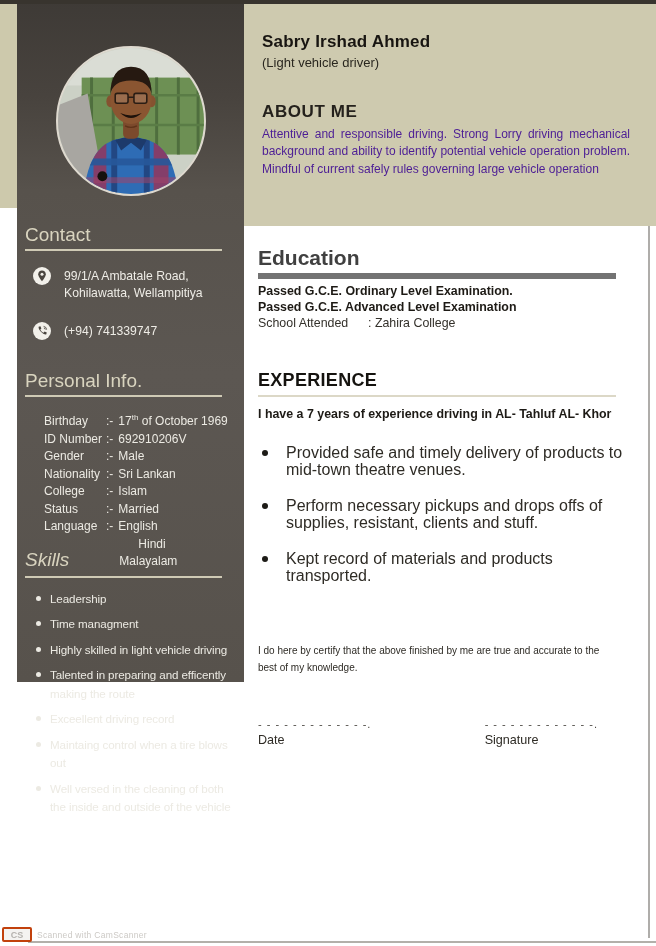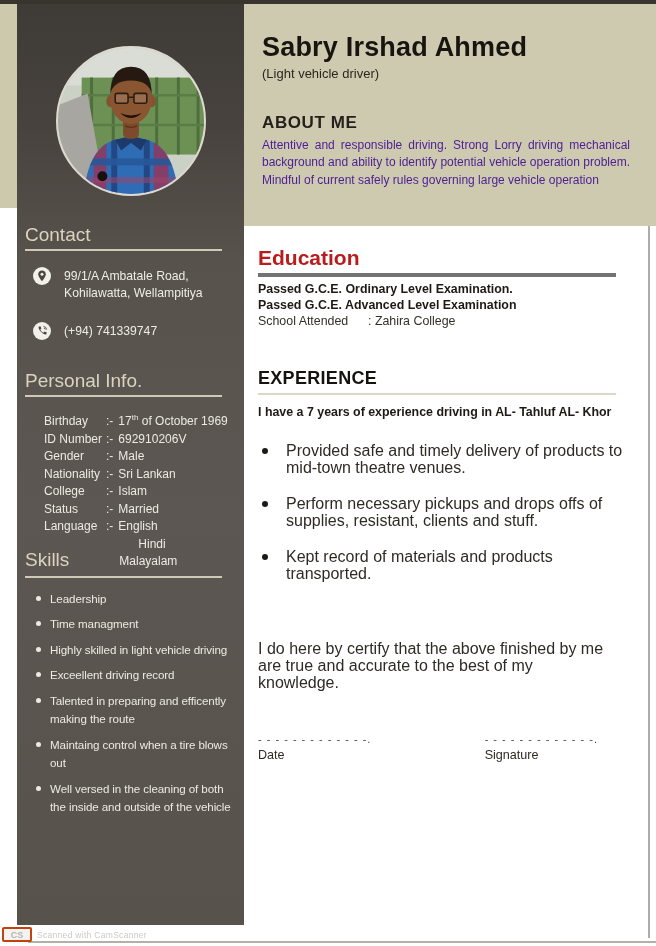--- a/index.html
+++ b/index.html
@@ -9,21 +9,21 @@
     font-family:"Liberation Sans","DejaVu Sans",sans-serif;
     background:#ffffff;
     overflow:hidden;
     color:#2a2722;
   }
   .top-edge { position:absolute; left:0; top:0; width:656px; height:4px; background:#38342e; z-index:6; }
   .left-strip { position:absolute; left:0; top:0; width:17px; height:208px; background:#cdc9ac; z-index:1; }
 
   
   .sidebar {
-    position:absolute; left:17px; top:0; width:227px; height:925px; z-index:2;
+    position:absolute; left:17px; top:0; width:227px; height:682px; z-index:2;
     background:linear-gradient(180deg,#3e3a36 0%,#48433e 14%,#57524c 28%,#5c5752 55%,#57524c 100%);
   }
   .photo-ring {
     width:150px; height:150px; margin:46px auto 0; border-radius:50%;
     overflow:hidden; border:2px solid #ded9cf; background:#ccd1c6;
   }
   .photo-ring svg { display:block; width:100%; height:100%; }
 
   .side-heading {
     font-size:19px; color:#d9d4bf; font-weight:400;
@@ -40,47 +40,47 @@
   .pi-rows { margin-top:12px; padding-left:27px; font-size:12px; color:#eceae3; line-height:17.5px; }
   .pi-row { white-space:nowrap; }
   .pi-label { display:inline-block; min-width:62px; }
   .pi-sep { margin-right:5px; }
   .sup { font-size:8px; vertical-align:super; }
   .pi-val-stack { display:inline-block; vertical-align:top; }
   .lang-line { display:block; }
   .lang-1 { padding-left:20px; }
   .lang-2 { padding-left:1px; }
 
-  .skills-head { margin-top:-22px; position:relative; z-index:3; width:150px; border-bottom:none; }
+  .skills-head { margin-top:-22px; position:relative; z-index:3; width:150px; border-bottom:none;font-style:italic; }
   .skills-underline { margin:2px 22px 0 8px; border-bottom:2px solid #cfcab5; }
   .skills-list { margin-top:12px; padding-left:33px; list-style:none; font-size:11.6px; color:#eceae3; width:215px; letter-spacing:-0.1px; }
   .skills-list li { position:relative; line-height:18.5px; margin-bottom:7px; }
   .skills-list li::before { content:""; position:absolute; left:-14px; top:6px; width:5px; height:5px; border-radius:50%; background:#eceae3; }
 
   
   .main { position:absolute; left:244px; top:0; width:412px; height:946px; z-index:2; }
   .beige-header { height:226px; background:#cecaaf; padding:32px 26px 0 18px; }
-  .name { font-size:27px; font-weight:bold; color:#181511; letter-spacing:0.2px; }
+  .name { font-size:17px; font-weight:bold; color:#181511; letter-spacing:0.2px; }
   .job-title { font-size:13px; color:#2a271f; margin-top:3px; }
   .about-heading { margin-top:32px; font-size:17px; font-weight:600; color:#24211c; letter-spacing:0.6px; }
   .about-text { margin-top:4px; font-size:12px; line-height:1.44; text-align:justify; color:#4c1d95; }
 
   .body-content { padding:20px 26px 0 14px; }
-  .edu-heading { font-size:21px; font-weight:bold; color:#b91c1c; width:358px; border-bottom:4px solid #737373; padding-bottom:3px; }
+  .edu-heading { font-size:21px; font-weight:bold; color:#404040; width:358px; border-bottom:6px solid #737373; padding-bottom:3px; }
   .edu-lines { margin-top:5px; font-size:12.4px; font-weight:bold; color:#1d1a15; line-height:15.5px; }
   .edu-school { display:flex; font-size:12.4px; color:#33302a; margin-top:1px; }
   .edu-school-label { width:110px; }
 
   .exp-heading { margin-top:40px; font-size:18px; font-weight:bold; color:#15130f; letter-spacing:0.3px; width:358px; border-bottom:2px solid #dcd8c7; padding-bottom:4px; }
   .exp-intro { margin-top:10px; font-size:12.4px; font-weight:bold; color:#1d1a15; }
   .exp-list { margin-top:24px; list-style:none; }
   .exp-list li { position:relative; padding-left:28px; margin-bottom:20px; font-size:16px; line-height:16.5px; color:#2e2b25; max-width:372px; }
   .exp-list li::before { content:""; position:absolute; left:4px; top:5px; width:6px; height:6px; border-radius:50%; background:#1d1b17; }
 
-  .certify { margin-top:58px; font-size:16px; line-height:17px; color:#2e2b25; max-width:352px; }
+  .certify { margin-top:58px; font-size:10px; line-height:17px; color:#2e2b25; max-width:352px; }
   .signoff { margin-top:42px; display:flex; justify-content:space-between; padding-right:32px; }
   .dash-line { font-size:11px; color:#4d4a44; letter-spacing:1px; white-space:nowrap; }
   .sign-label { font-size:12.6px; color:#2e2b25; margin-top:3px; }
 
   
   .right-scan-line { position:absolute; left:648px; top:226px; height:712px; width:2px; background:#6e6a64; opacity:0.55; z-index:4; }
   .bottom-scan-line { position:absolute; left:28px; right:0; top:941px; height:2px; background:#b3b0aa; z-index:4; }
   .watermark { position:absolute; left:2px; top:927px; display:flex; align-items:center; gap:5px; z-index:5; }
   .wm-logo { width:30px; height:15px; border:2px solid #c2410c; border-radius:2px; color:#b5b2ae; font-size:9px; font-weight:bold; display:flex; align-items:center; justify-content:center; background:#f4f3f1; }
   .wm-text { font-size:8.5px; color:#ccc9c5; letter-spacing:0.3px; }
@@ -189,22 +189,22 @@
       <span class="pi-label">Language</span><span class="pi-sep">:-</span><span class="pi-val-stack"><span class="lang-line lang-0">English</span><span class="lang-line lang-1">Hindi</span><span class="lang-line lang-2">Malayalam</span></span>
     </div>
   </div>
 
   <h2 class="side-heading skills-head">Skills</h2>
   <div class="skills-underline"></div>
   <ul class="skills-list">
     <li>Leadership</li>
     <li>Time managment</li>
     <li>Highly skilled in light vehicle driving</li>
+    <li>Talented in preparing and efficently making the route</li>
     <li>Exceellent driving record</li>
-    <li>Talented in preparing and efficently making the route</li>
     <li>Maintaing control when a tire blows out</li>
     <li>Well versed in the cleaning of both the inside and outside of the vehicle</li>
   </ul>
 </aside>
 
 <main class="main">
 
   <header class="beige-header">
     <h1 class="name">Sabry Irshad Ahmed</h1>
     <div class="job-title">(Light vehicle driver)</div>

